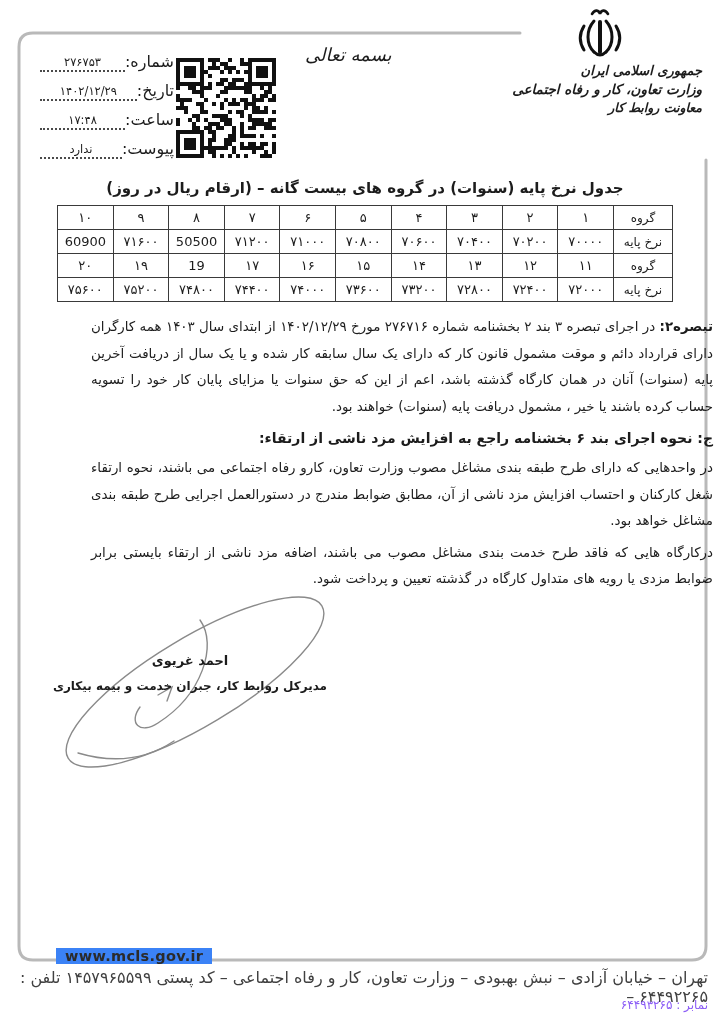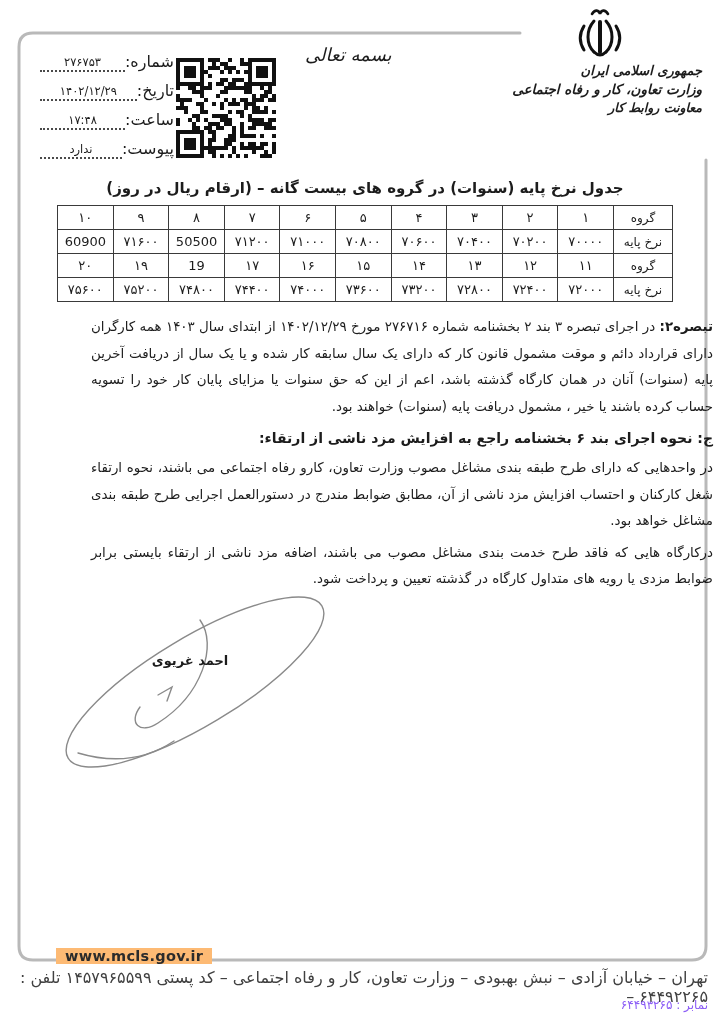--- a/index.html
+++ b/index.html
@@ -41,21 +41,21 @@
 
   
   .sig-block{position:absolute;left:40px;top:595px;width:320px;height:185px;}
   .sig-name{position:absolute;left:10px;top:58px;width:280px;text-align:center;
             font-weight:bold;font-size:13px;direction:rtl;}
   .sig-title{position:absolute;left:-15px;top:84px;width:330px;text-align:center;
              font-weight:bold;font-size:12px;direction:rtl;}
   .sig-scribble{position:absolute;left:0;top:0;}
 
   
-  .site{position:absolute;left:56px;top:948px;background:#fdba74;padding:0 9px;
+  .site{position:absolute;left:56px;top:948px;background:#3b82f6;padding:0 9px;
         font-weight:bold;font-size:14.5px;color:#2b2b2b;letter-spacing:.3px;}
   .addr1{position:absolute;right:16px;top:968px;font-size:16px;direction:rtl;color:#404040;}
   .addr2{position:absolute;right:16px;top:998px;font-size:12px;direction:rtl;color:#8b5cf6;}
 </style>
 </head>
 <body>
 
 <div class="page">
 
   <svg class="frame" width="724" height="1024">
@@ -389,19 +389,20 @@
   <div class="sig-block">
     <svg class="sig-scribble" width="320" height="185" viewBox="0 0 320 185">
       <g fill="none" stroke="#8a8a8a" stroke-width="1.4" stroke-linecap="round">
         <ellipse cx="155" cy="87" rx="148" ry="44" transform="rotate(-31 155 87)"></ellipse>
         <path d="M 160 25 C 178 50 162 100 118 128 C 100 140 88 128 100 112"></path>
         <path d="M 118 100 L 132 92 L 127 106"></path>
         <path d="M 38 158 Q 92 174 134 146"></path>
       </g>
     </svg>
     <div class="sig-name">احمد غریوی</div>
+    <div class="sig-title">مدیرکل روابط کار، جبران خدمت و بیمه بیکاری</div>
   </div>
 
   <div class="site">www.mcls.gov.ir</div>
   <div class="addr1">تهران – خیابان آزادی – نبش بهبودی – وزارت تعاون، کار و رفاه اجتماعی – کد پستی ۱۴۵۷۹۶۵۵۹۹ تلفن : ۶۴۴۹۲۲۶۵ –</div>
   <div class="addr2">نمابر : ۶۴۴۹۳۲۶۵</div>
 
 </div>
 
 </body></html>

